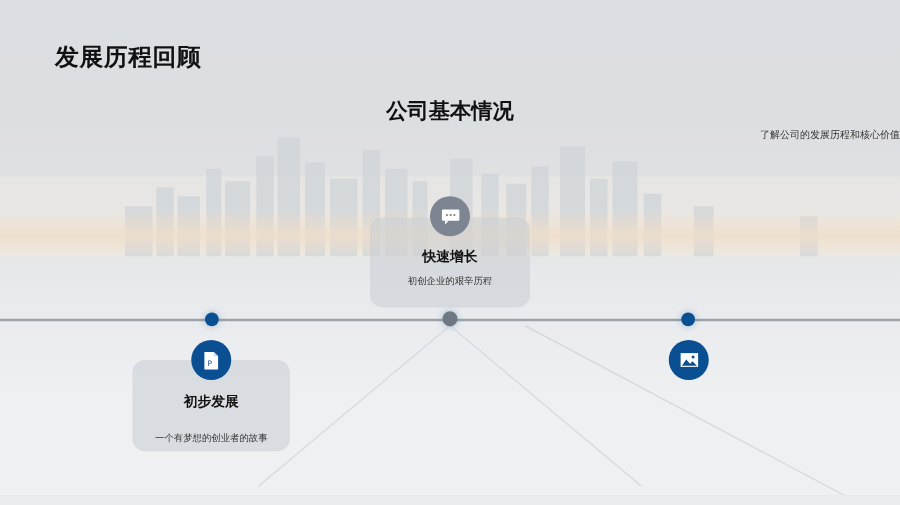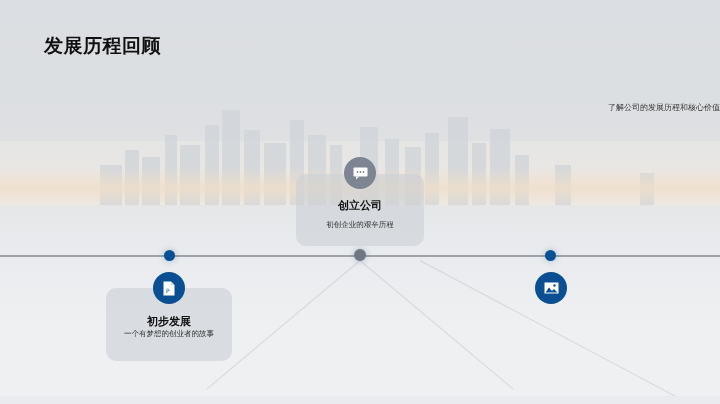--- a/index.html
+++ b/index.html
@@ -101,47 +101,48 @@
     <div class="bldg" style="left:555px;width:16px;height:40px;"></div>
     <div class="bldg" style="left:640px;width:14px;height:32px;"></div>
   </div>
   <div class="glow"></div>
   <div class="reflection"></div>
   <div class="road-line" style="left:360px;top:260px;width:200px;transform:rotate(40deg);"></div>
   <div class="road-line" style="left:360px;top:260px;width:200px;transform:rotate(140deg);"></div>
   <div class="road-line" style="left:420px;top:260px;width:300px;transform:rotate(28deg);"></div>
 
   <div class="main-title">发展历程回顾</div>
+  <div class="section-title">公司基本情况</div>
   <div class="section-subtitle">了解公司的发展历程和核心价值</div>
 
   <div class="timeline-line"></div>
   <div class="dot" style="left:164px;"></div>
   <div class="dot grey" style="left:354px;"></div>
   <div class="dot" style="left:545px;"></div>
 
   <div class="card" style="left:296px;top:174px;width:128px;height:72px;">
     <div style="padding-top:24px;">
-      <div class="c-title">创立公司</div>
+      <div class="c-title">快速增长</div>
       <div class="c-desc" style="margin-top:7px;">初创企业的艰辛历程</div>
     </div>
   </div>
   <div class="icon-circle grey" style="left:344px;top:157px;">
     <svg width="15" height="13" viewBox="0 0 15 13">
       <rect x="0.5" y="0.5" width="14" height="9" rx="1" fill="#fff"></rect>
       <polygon points="3,9.5 3,12.5 6,9.5" fill="#fff"></polygon>
       <circle cx="4.5" cy="5" r="0.9" fill="#7c8591"></circle>
       <circle cx="7.5" cy="5" r="0.9" fill="#7c8591"></circle>
       <circle cx="10.5" cy="5" r="0.9" fill="#7c8591"></circle>
     </svg>
   </div>
 
   <div class="card" style="left:106px;top:288px;width:126px;height:73px;">
     <div style="padding-top:26px;">
       <div class="c-title">初步发展</div>
-      <div class="c-desc" style="margin-top:0;">一个有梦想的创业者的故事</div>
+      <div class="c-desc" style="margin-top:17px;">一个有梦想的创业者的故事</div>
     </div>
   </div>
   <div class="icon-circle blue" style="left:153px;top:272px;">
     <svg width="12" height="15" viewBox="0 0 12 15">
       <path d="M0.5 0.5 H8 L11.5 4 V14.5 H0.5 Z" fill="#fff"></path>
       <path d="M8 0.5 V4 H11.5" fill="#cfd8e6"></path>
       <text x="3" y="11.5" font-size="6" fill="#0b4f93" font-family="DejaVu Sans, sans-serif">P</text>
     </svg>
   </div>
 

